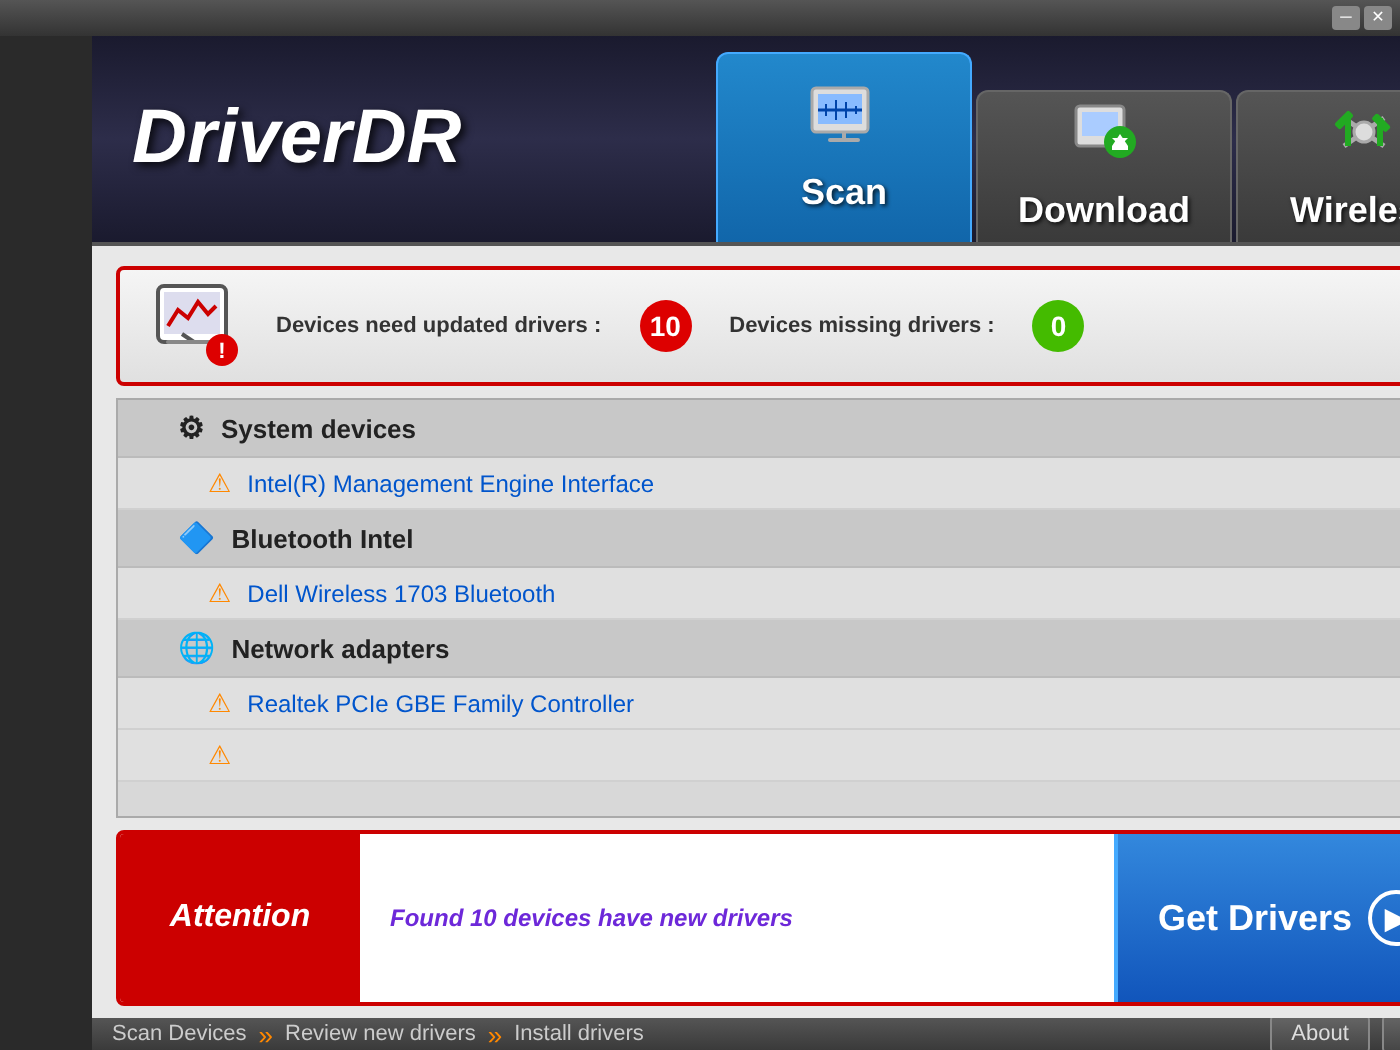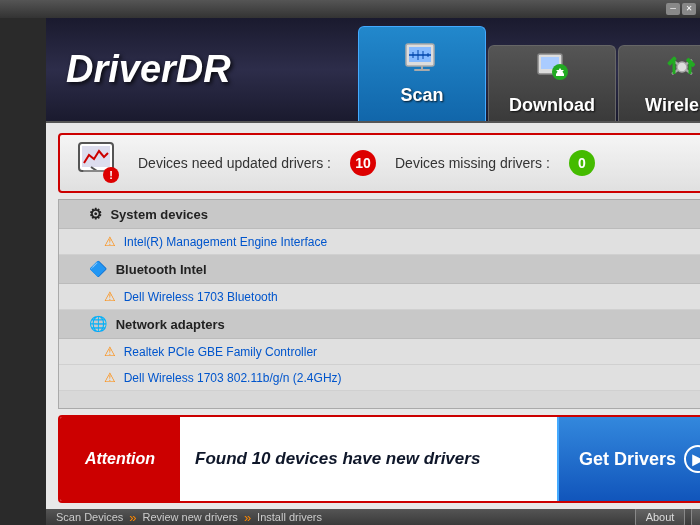--- a/index.html
+++ b/index.html
@@ -133,22 +133,22 @@
     }
 
     .status-icon {
       width: 48px;
       height: 48px;
       position: relative;
       flex-shrink: 0;
     }
 
     .status-text {
-      font-size: 14px;
-      font-weight: normal;
+      font-size: 11px;
+      font-weight: bold;
       color: #333;
     }
 
     .badge {
       display: inline-flex;
       align-items: center;
       justify-content: center;
       width: 26px;
       height: 26px;
       border-radius: 50%;
@@ -237,24 +237,24 @@
       padding: 0 16px;
       min-width: 120px;
     }
 
     .attention-message {
       flex: 1;
       background: #fff;
       display: flex;
       align-items: center;
       padding: 0 15px;
-      font-size: 17px;
+      font-size: 12px;
       font-weight: bold;
       font-style: italic;
-      color: #0f172a;
+      color: #6d28d9;
     }
 
     .get-drivers-btn {
       background: linear-gradient(to bottom, #3388dd, #1155bb);
       color: #fff;
       border: none;
       padding: 0 20px;
       font-size: 18px;
       font-weight: bold;
       cursor: pointer;
@@ -428,21 +428,20 @@
         <li class="device-category">
           <span class="cat-icon">🌐</span>
           <span>Network adapters</span>
         </li>
         <li class="device-item">
           <span class="warn-icon">⚠</span>
           <span>Realtek PCIe GBE Family Controller</span>
         </li>
         <li class="device-item">
           <span class="warn-icon">⚠</span>
-          <span>Dell Wireless 1703 802.11b/g/n (2.4GHz)</span>
         </li>
       </ul>
     </div>
 
     <div class="attention-bar">
       <div class="attention-label">Attention</div>
       <div class="attention-message">Found 10 devices have new drivers</div>
       <button class="get-drivers-btn">
         <span>Get Drivers</span>
         <div class="arrow-circle">▶</div>

